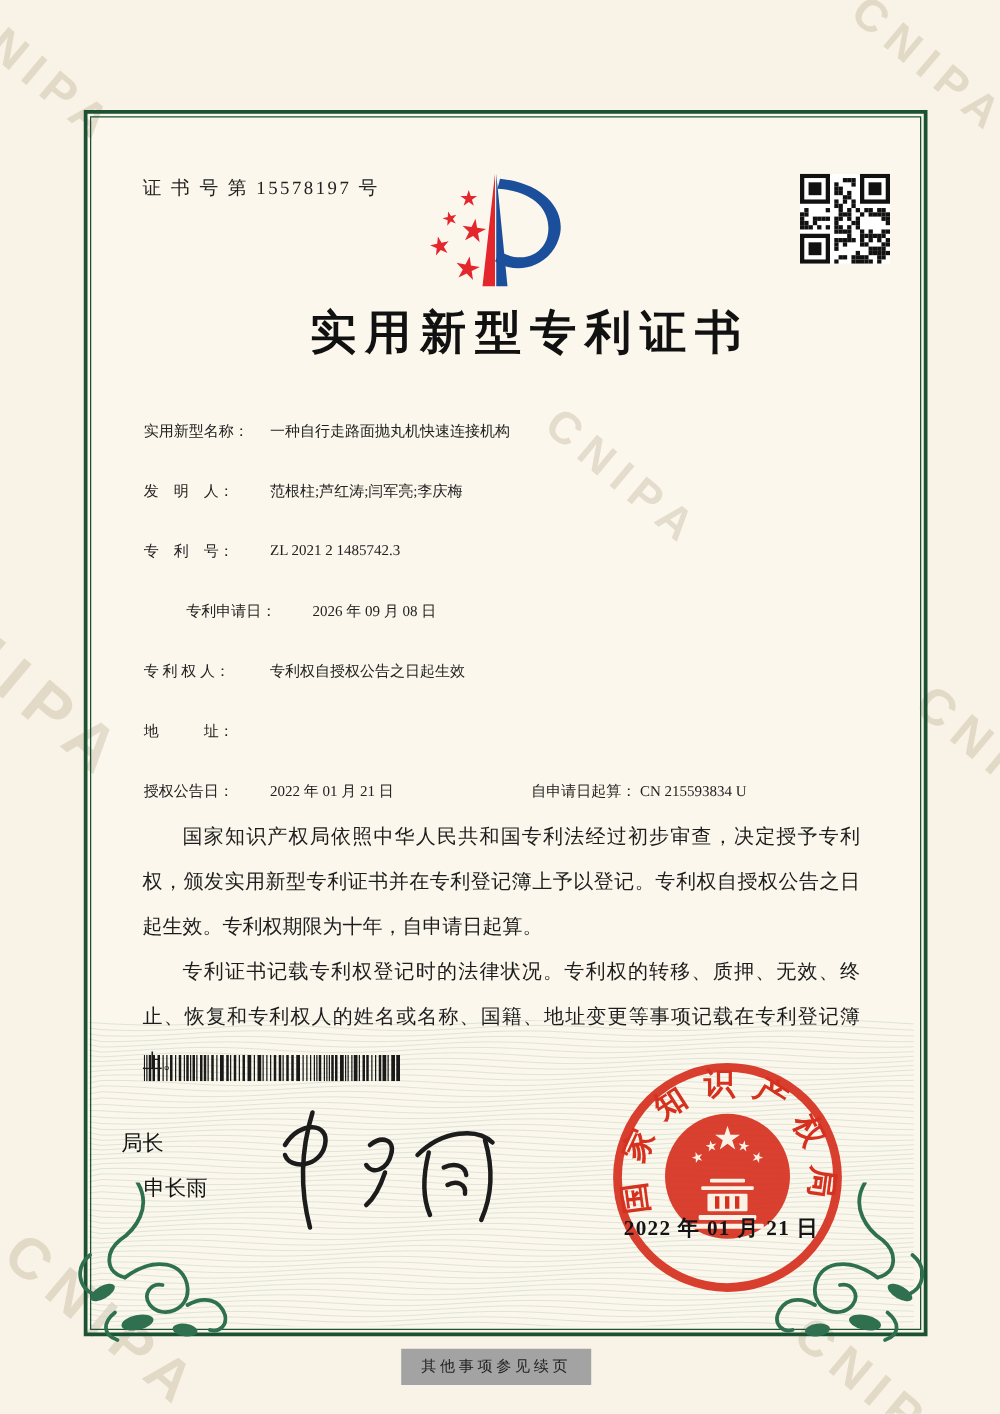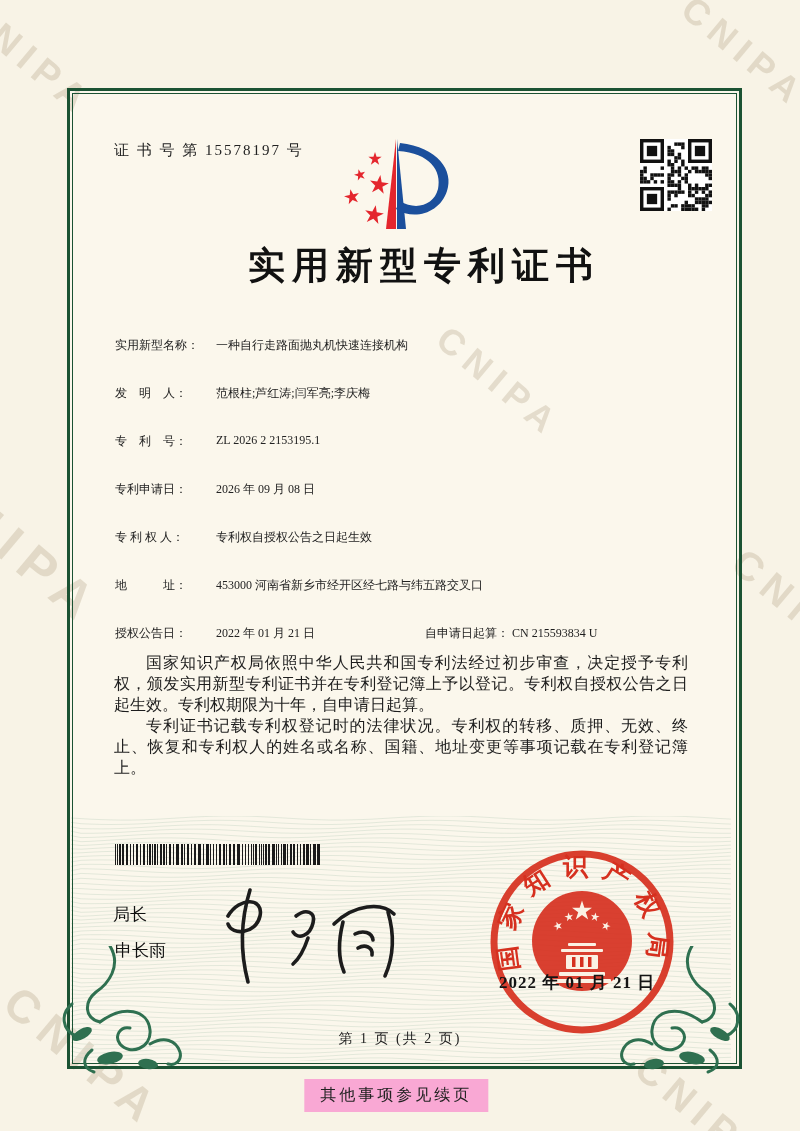--- a/index.html
+++ b/index.html
@@ -36,41 +36,41 @@
   .logo{position:absolute;left:338px;top:129px;}
   .qr{position:absolute;left:640px;top:139px;}
   .title{position:absolute;left:0;top:241px;width:100%;text-align:center;
          font-size:37px;font-weight:bold;letter-spacing:7px;color:#111;padding-left:24px;}
 
   .fields{position:absolute;left:115px;top:337px;width:575px;}
   .row{position:absolute;left:0;width:100%;height:22px;font-size:12px;white-space:nowrap;}
   .row .label{color:#222;}
   .row .value{position:absolute;left:101px;color:#222;}
   .row .pair2{position:absolute;left:310px;}
-  .r0{top:0;}.r1{top:48px;}.r2{top:96px;}.r3{top:144px;}.r4{top:192px;}.r5{top:240px;}.r6{top:288px;}
+  .r0{top:0;}.r1{top:48px;}.r2{top:96px;}.r3{top:144px;margin-left:34px;}.r4{top:192px;}.r5{top:240px;}.r6{top:288px;}
 
   .paras{position:absolute;left:114px;top:652px;width:574px;font-size:16px;
-         line-height:21px;color:#1d1d1d;text-align:justify;}
+         line-height:36px;color:#1d1d1d;text-align:justify;}
   .paras p{margin:0;text-indent:2em;}
 
   .barcode{position:absolute;left:115px;top:844px;}
-  .sign-title{position:absolute;left:113px;top:903px;font-size:17px;
+  .sign-title{position:absolute;left:97px;top:903px;font-size:17px;
               font-family:"Liberation Sans","DejaVu Sans",sans-serif;color:#111;}
   .sign-name{position:absolute;left:115px;top:939px;font-size:17px;
              font-family:"Liberation Sans","DejaVu Sans",sans-serif;color:#111;}
   .signature{position:absolute;left:212px;top:882px;}
 
   .seal{position:absolute;left:487px;top:847px;z-index:6;}
   .seal-date{position:absolute;left:499px;top:971px;font-size:17px;font-weight:bold;
              letter-spacing:1px;color:#141414;z-index:7;white-space:nowrap;}
 
   .page-info{position:absolute;left:0;top:1030px;width:100%;text-align:center;
              font-size:14px;letter-spacing:2px;color:#222;}
   .footer-note{position:absolute;left:50%;top:1079px;transform:translateX(-52%);
-               background:#f9a8d4;padding:6px 16px;font-size:16px;letter-spacing:3px;
+               background:#a3a3a3;padding:6px 16px;font-size:12px;letter-spacing:3px;
                color:#222;z-index:5;}
 </style>
 </head>
 <body>
 
 <div class="page">
 
   <div class="wm wm1">CNIPA</div>
   <div class="wm wm2">CNIPA</div>
   <div class="wm wm3">CNIPA</div>
@@ -300,33 +300,32 @@
       <div class="row r0">
         <span class="label">实用新型名称：</span>
         <span class="value">一种自行走路面抛丸机快速连接机构</span>
       </div>
       <div class="row r1">
         <span class="label">发　明　人：</span>
         <span class="value">范根柱;芦红涛;闫军亮;李庆梅</span>
       </div>
       <div class="row r2">
         <span class="label">专　利　号：</span>
-        <span class="value">ZL 2026 2 2153195.1</span>
+        <span class="value">ZL 2021 2 1485742.3</span>
       </div>
       <div class="row r3">
         <span class="label">专利申请日：</span>
         <span class="value">2026 年 09 月 08 日</span>
       </div>
       <div class="row r4">
         <span class="label">专 利 权 人：</span>
         <span class="value">专利权自授权公告之日起生效</span>
       </div>
       <div class="row r5">
         <span class="label">地　　　址：</span>
-        <span class="value">453000 河南省新乡市经开区经七路与纬五路交叉口</span>
       </div>
       <div class="row r6">
         <span class="label">授权公告日：</span>
         <span class="value">2022 年 01 月 21 日</span>
         <span class="pair2">
           <span>自申请日起算：</span>
           <span>CN 215593834 U</span>
         </span>
       </div>
     </div>
@@ -411,21 +410,20 @@
       <path d="M16,34 C28,14 52,16 48,34 C44,52 20,54 16,42"></path>
       <path d="M84,34 C94,26 104,30 101,41 C98,54 86,58 81,50"></path>
       <path d="M96,56 C92,68 88,76 81,82"></path>
       <path d="M122,42 C142,22 170,20 182,32"></path>
       <path d="M131,40 C126,60 126,76 132,90"></path>
       <path d="M176,30 C183,54 181,76 173,94"></path>
       <path d="M143,52 C151,48 160,50 161,58"></path>
       <path d="M146,66 C153,62 161,65 160,73"></path>
     </svg>
 
-    <div class="page-info">第 1 页 (共 2 页)</div>
   </div>
 
   <svg class="seal" width="190" height="190" viewBox="0 0 190 190">
     <circle cx="95" cy="95" r="88" fill="none" stroke="#d6301f" stroke-width="7" opacity="0.93"></circle>
     <path id="sealArc" d="M 40.1,133.5 A 67,67 0 1 1 149.9,133.5" fill="none"></path>
     <text font-size="25" font-weight="bold" fill="#d6301f" letter-spacing="13" font-family="Liberation Serif, serif">
       <textPath href="#sealArc" startOffset="50%" text-anchor="middle">国家知识产权局</textPath>
     </text>
     <g>
       <circle cx="95" cy="94" r="50" fill="#d6301f" opacity="0.92"></circle>

